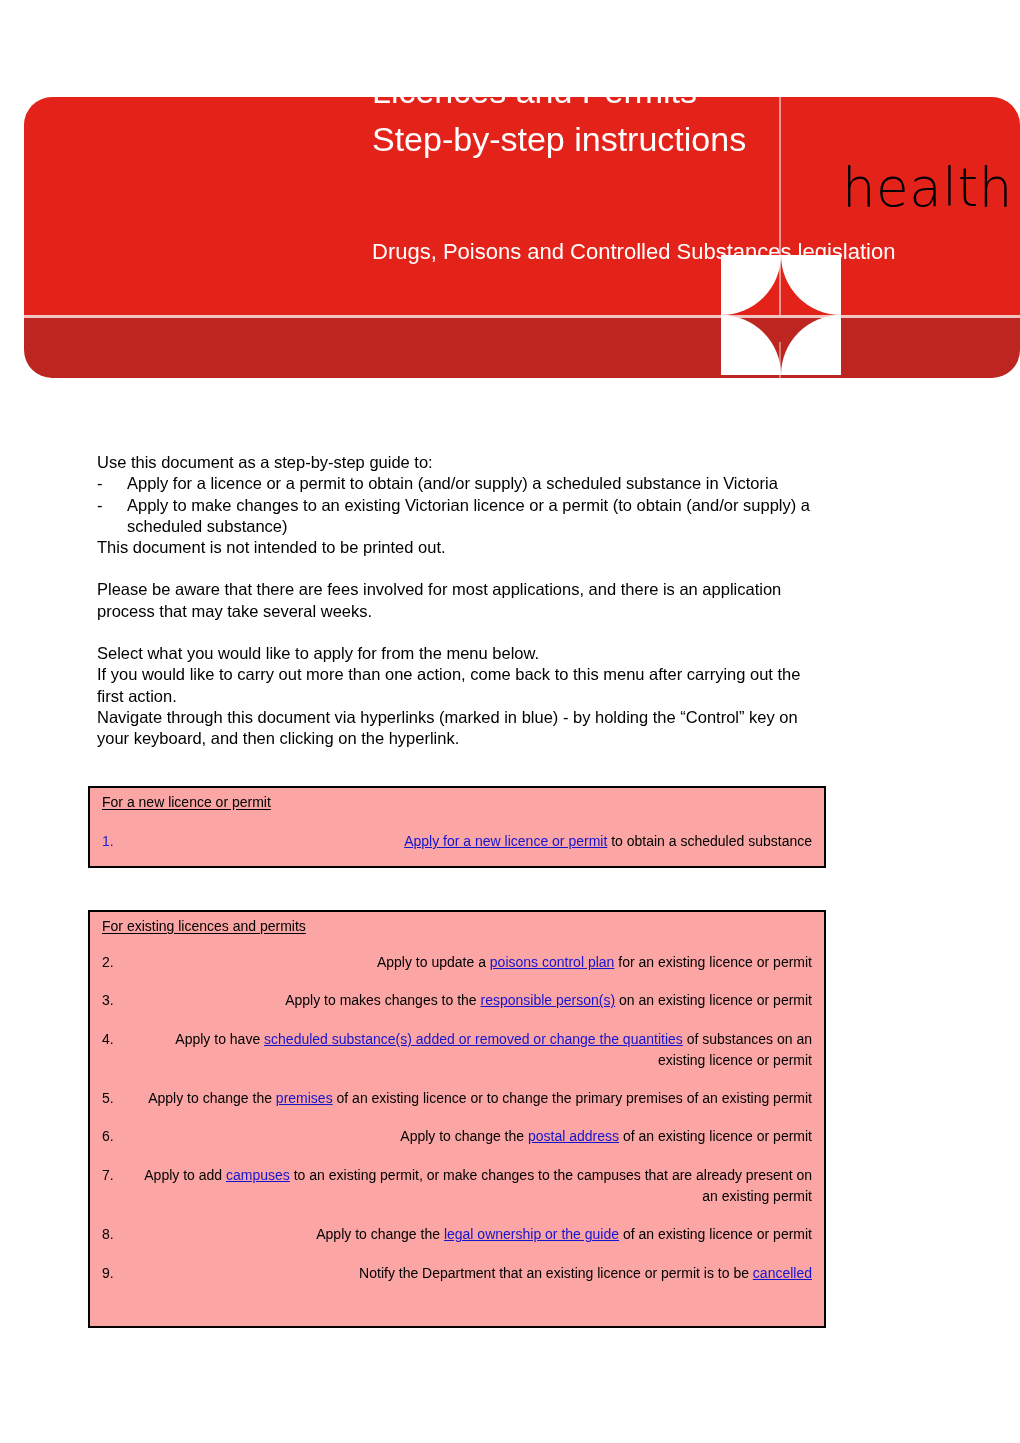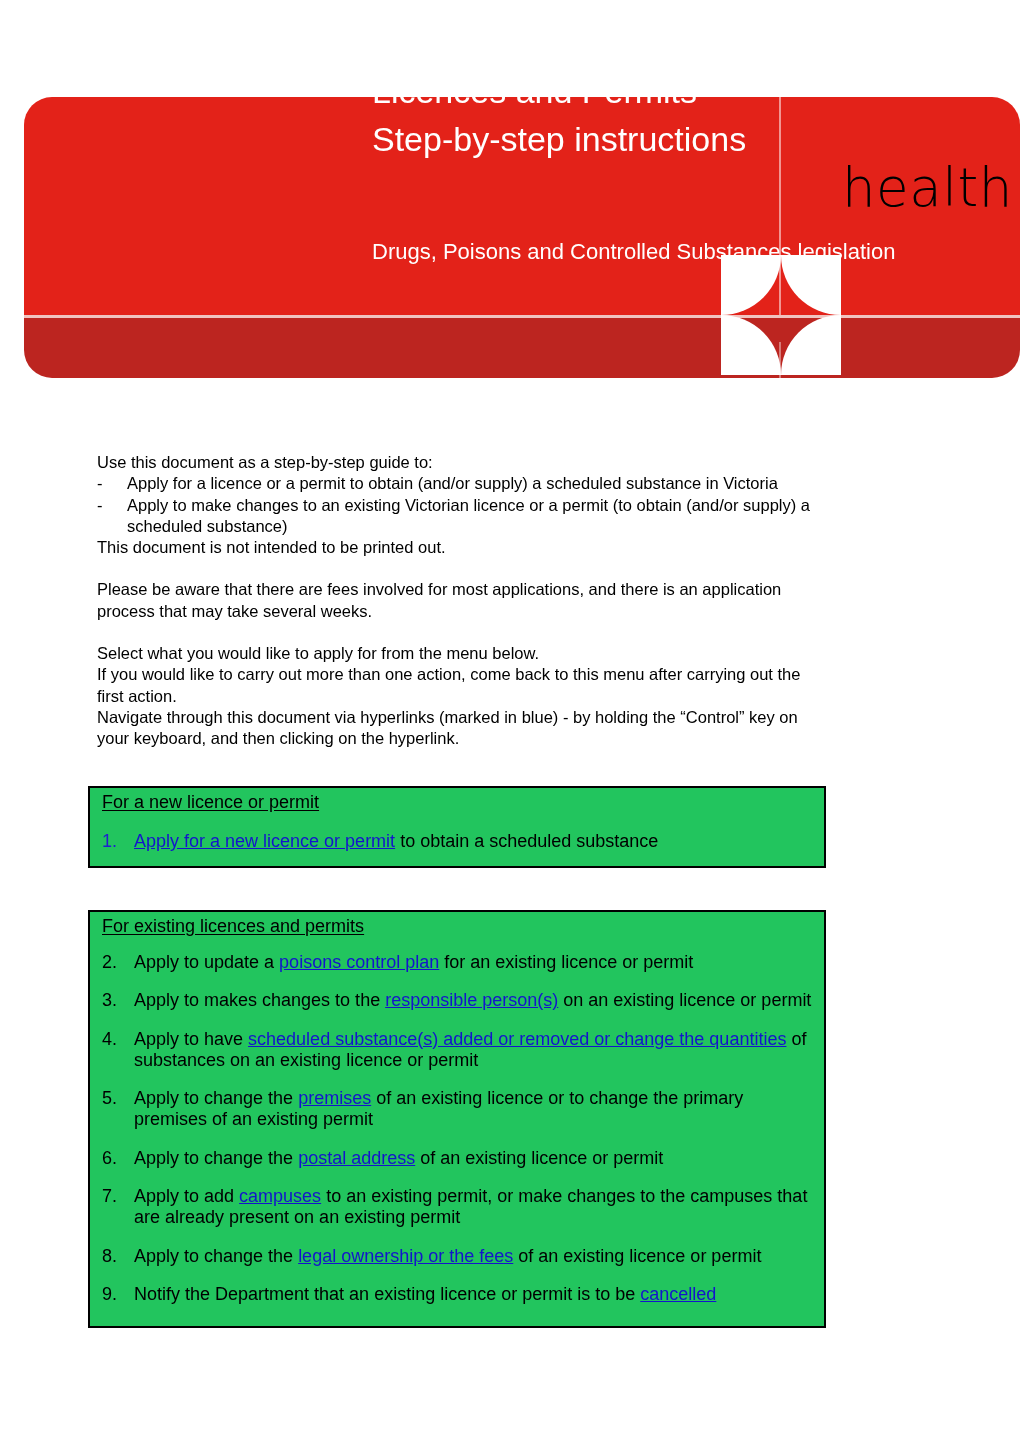--- a/index.html
+++ b/index.html
@@ -146,23 +146,23 @@
     flex: 1 1 auto;
   }
 
   
   .menu-box {
     position: absolute;
     left: 88px;
     border: 2px solid #000000;
     box-sizing: border-box;
     width: 738px;
-    font-size: 18px;
+    font-size: 14px;
     line-height: 21.3px;
-    background: #22c55e;
+    background: #fca5a5;
   }
   #box-new      { top: 786px;  height: 82px;  }
   #box-existing { top: 910px;  height: 418px; }
 
   .box-heading {
     position: absolute;
     left: 12px;
     top: 4px;
     text-decoration: underline;
     text-underline-offset: 2px;
@@ -178,21 +178,21 @@
 
   .menu-item {
     display: flex;
     margin-bottom: 17px;
   }
   .menu-item:last-child { margin-bottom: 0; }
   .menu-item .num {
     width: 32px;
     flex: 0 0 32px;
   }
-  .menu-item .txt { flex: 1 1 auto; }
+  .menu-item .txt { flex: 1 1 auto; text-align: right; }
 
   .num-link { color: #2020d0; }
   .num-plain { color: #000000; }
 
   a.doclink,
   .doclink {
     color: #1414cc;
     text-decoration: underline;
     text-underline-offset: 1px;
     cursor: pointer;
@@ -286,20 +286,20 @@
       <div class="menu-item">
         <span class="num num-plain">6.</span>
         <span class="txt"><span>Apply to change the </span><span class="doclink">postal address</span><span> of an existing licence or permit</span></span>
       </div>
       <div class="menu-item">
         <span class="num num-plain">7.</span>
         <span class="txt"><span>Apply to add </span><span class="doclink">campuses</span><span> to an existing permit, or make changes to the campuses that are already present on an existing permit</span></span>
       </div>
       <div class="menu-item">
         <span class="num num-plain">8.</span>
-        <span class="txt"><span>Apply to change the </span><span class="doclink">legal ownership or the fees</span><span> of an existing licence or permit</span></span>
+        <span class="txt"><span>Apply to change the </span><span class="doclink">legal ownership or the guide</span><span> of an existing licence or permit</span></span>
       </div>
       <div class="menu-item">
         <span class="num num-plain">9.</span>
         <span class="txt"><span>Notify the Department that an existing licence or permit is to be </span><span class="doclink">cancelled</span></span>
       </div>
     </div>
 </div>
 
 </body></html>

